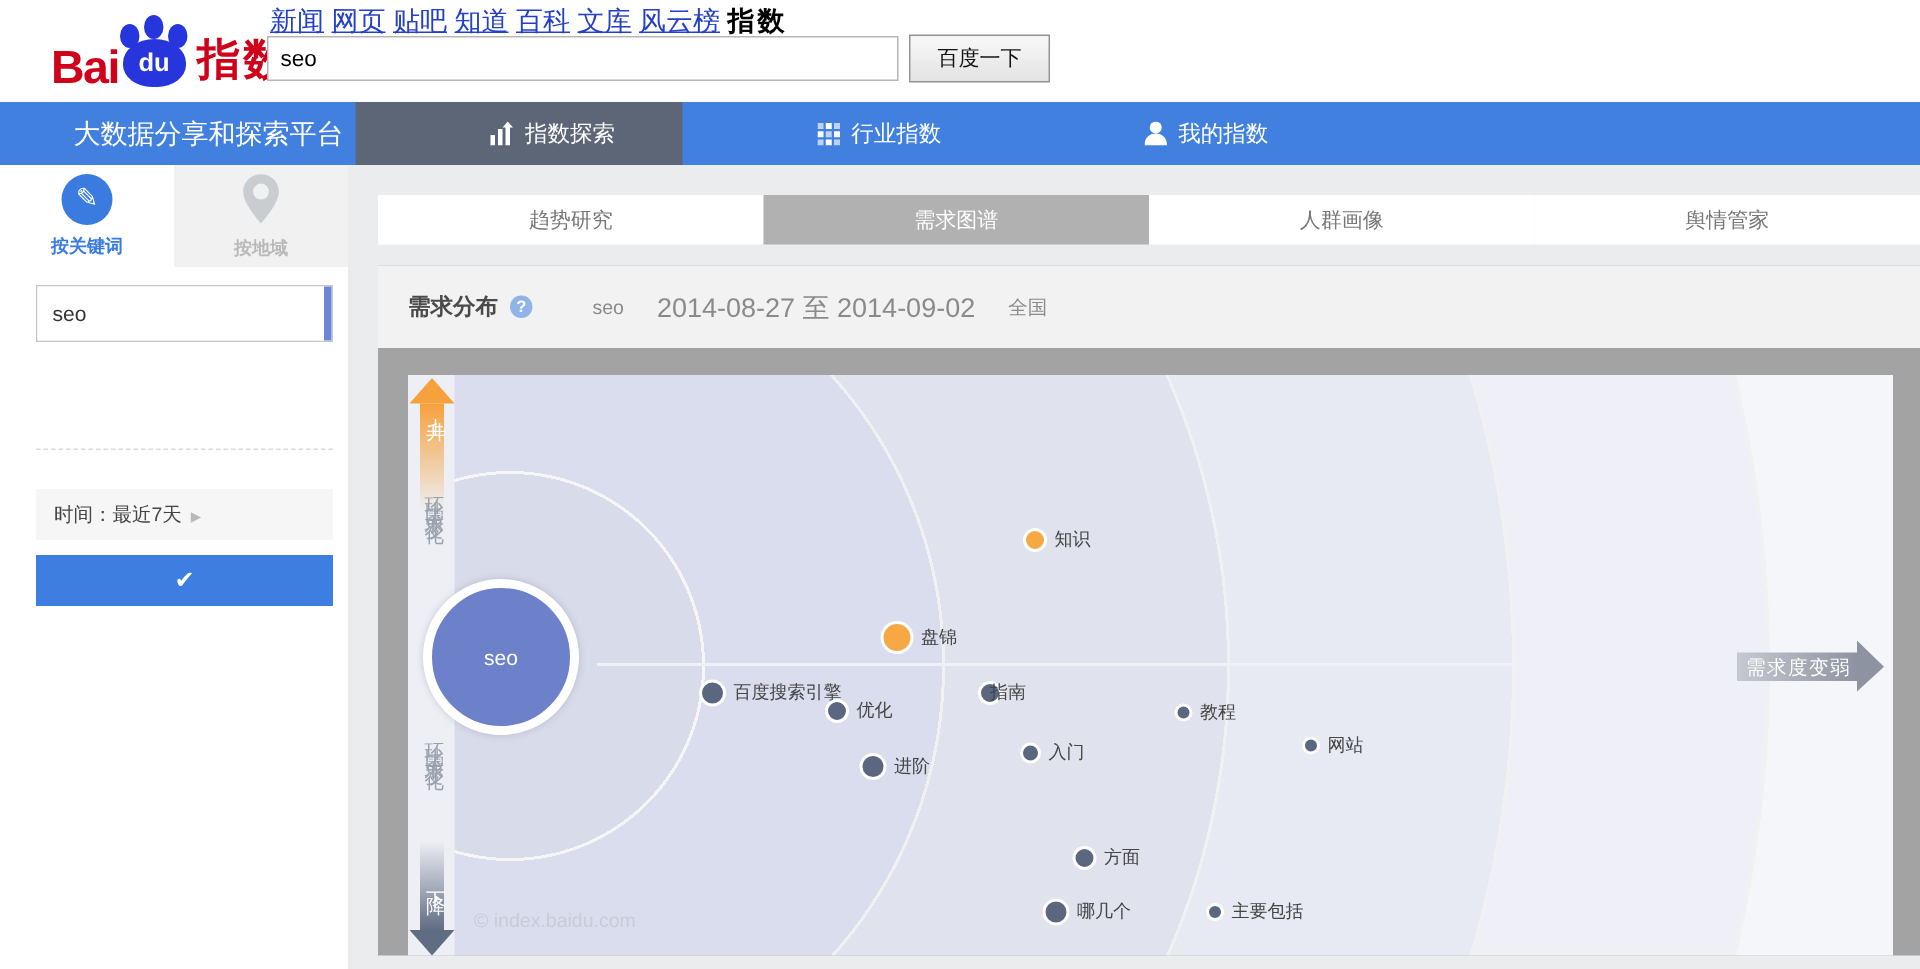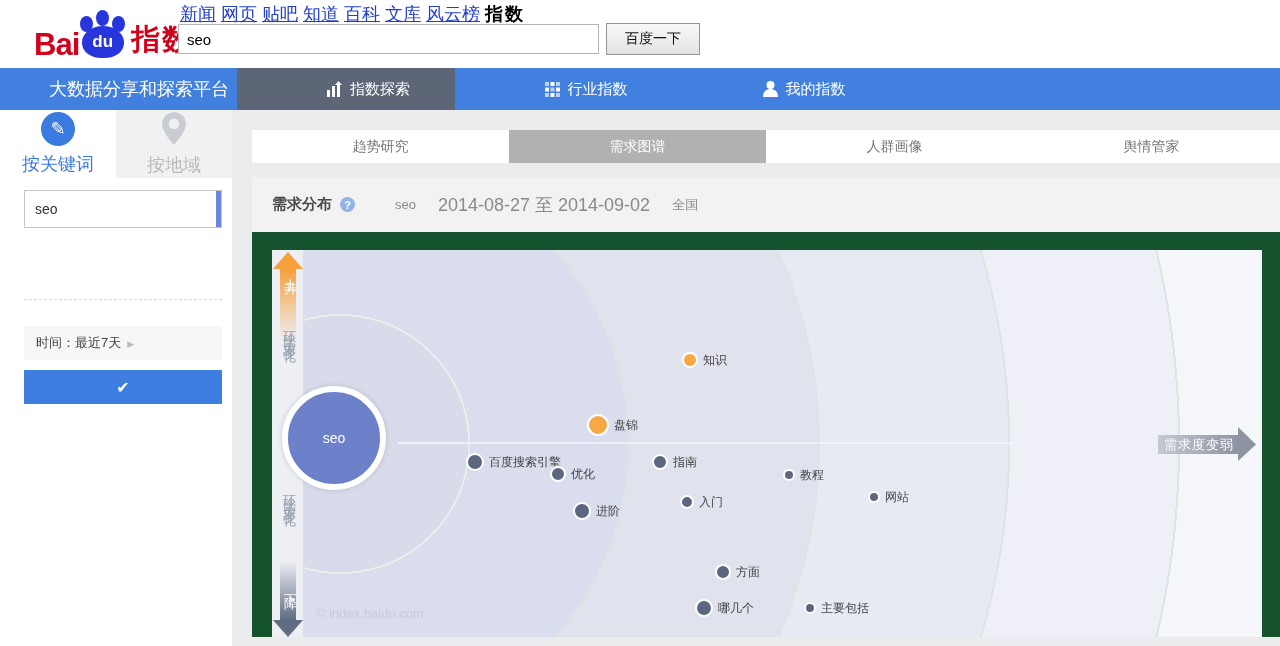--- a/index.html
+++ b/index.html
@@ -33,40 +33,40 @@
   .topbar-item .ticon { display:flex; align-items:center; }
 
   
   #page-lower { position:absolute; left:0; top:110px; width:1280px; height:536px; background:#ebecee; }
 
   
   #sidebar { position:absolute; left:0; top:110px; width:232px; height:536px; background:#fff; }
   #side-tabs { display:flex; }
   .side-tab { width:116px; height:68px; display:flex; flex-direction:column; align-items:center; justify-content:center; gap:6px; cursor:pointer; background:#f1f1f2; }
   .side-tab.active { background:#fff; }
-  .side-tab .label { font-size:18px; color:#b9b9b9; }
+  .side-tab .label { font-size:12px; color:#b9b9b9;font-weight:bold; }
   .side-tab.active .label { color:#3a7be0; }
   .kw-icon { width:34px; height:34px; border-radius:50%; background:#3a7be0; color:#fff; font-size:18px; display:flex; align-items:center; justify-content:center; }
   .region-icon svg { display:block; }
   #keyword-input-wrap { position:absolute; left:24px; top:80px; width:198px; height:38px; border:1px solid #c6c6c6; background:#fff; }
   #keyword-input { width:100%; height:100%; border:none; outline:none; font-size:14px; color:#333; padding-left:10px; font-family:"Liberation Sans",sans-serif; }
   #keyword-accent { position:absolute; right:0; top:0; width:5px; height:100%; background:#6b86d8; }
   #add-keyword-button { position:absolute; left:24px; top:128px; width:198px; height:34px; background:#f7f7f7; border:1px solid #e3e3e3; color:#b5b5b5; font-size:13px; cursor:pointer; font-family:"Liberation Sans",sans-serif; }
   #side-dashed { position:absolute; left:24px; top:189px; width:198px; border-top:1px dashed #d9d9d9; }
   #time-box { position:absolute; left:24px; top:216px; width:198px; height:34px; background:#f6f6f6; font-size:13px; color:#444; line-height:34px; padding-left:12px; cursor:pointer; }
   #time-box .chev { color:#b9b9b9; font-size:9px; margin-left:6px; }
   #confirm-button { position:absolute; left:24px; top:260px; width:198px; height:34px; background:#3d7ee0; border:none; color:#fff; font-size:16px; cursor:pointer; }
 
   
   #main-tabs { position:absolute; left:252px; top:130px; width:1028px; height:33px; display:flex; }
   .main-tab { width:257px; height:33px; background:#fff; color:#777; font-size:14px; display:flex; align-items:center; justify-content:center; cursor:pointer; }
   .main-tab.active { background:#b1b1b1; color:#fff; }
 
   
-  #panel { position:absolute; left:252px; top:177px; width:1028px; height:460px; background:#14532d; }
+  #panel { position:absolute; left:252px; top:177px; width:1028px; height:460px; background:#a3a3a3; }
   #panel-header { position:absolute; left:0; top:0; width:1028px; height:55px; background:#f2f2f3; display:flex; align-items:center; }
   #panel-title { font-size:15px; font-weight:bold; color:#4a4a4a; margin-left:20px; }
   #help-icon { width:15px; height:15px; border-radius:50%; background:#91b4e8; color:#fff; font-size:11px; font-weight:bold; display:inline-flex; align-items:center; justify-content:center; margin-left:8px; cursor:pointer; }
   #panel-kw { font-size:13px; color:#8a8a8a; margin-left:40px; }
   #panel-range { font-size:18px; color:#8a8a8a; margin-left:22px; }
   #panel-region { font-size:13px; color:#8a8a8a; margin-left:22px; }
 
   
   #chart { position:absolute; left:20px; top:73px; width:990px; height:387px; overflow:hidden;
     background:
@@ -282,21 +282,21 @@
         <div>
     <div class="bubble-dot" style="left: 194px; top: 203px; height: 18px; width: 18px; background: rgb(91, 103, 128);"></div>
     <div class="bubble-label" style="left: 217px; top: 212px;">百度搜索引擎</div>
   </div>
         <div>
     <div class="bubble-dot" style="left: 278px; top: 216px; height: 16px; width: 16px; background: rgb(91, 103, 128);"></div>
     <div class="bubble-label" style="left: 299px; top: 224px;">优化</div>
   </div>
         <div>
     <div class="bubble-dot" style="left: 380px; top: 204px; height: 16px; width: 16px; background: rgb(91, 103, 128);"></div>
-    <div class="bubble-label" style="left: 401px; top: 212px;">指南</div>
+    <div class="bubble-label" style="left: 388px; top: 212px;">指南</div>
   </div>
         <div>
     <div class="bubble-dot" style="left: 511px; top: 219px; height: 12px; width: 12px; background: rgb(91, 103, 128);"></div>
     <div class="bubble-label" style="left: 528px; top: 225px;">教程</div>
   </div>
         <div>
     <div class="bubble-dot" style="left: 596px; top: 241px; height: 12px; width: 12px; background: rgb(91, 103, 128);"></div>
     <div class="bubble-label" style="left: 613px; top: 247px;">网站</div>
   </div>
         <div>

